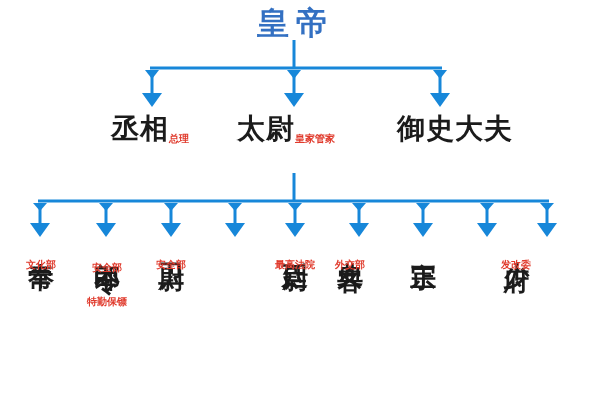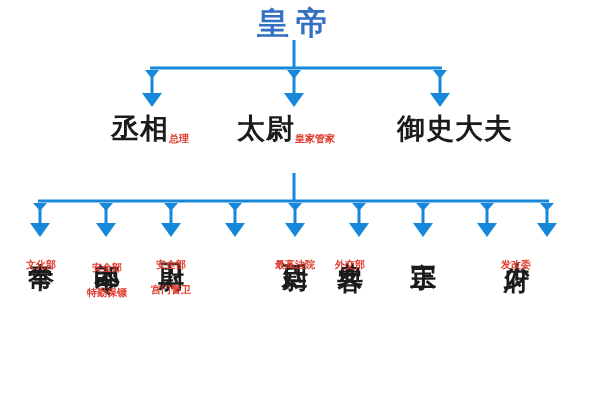--- a/index.html
+++ b/index.html
@@ -38,21 +38,21 @@
   .l3{
     position:absolute;top:242px;transform:translateX(-50%);
     display:flex;flex-direction:column;align-items:center;
   }
   .l3t{
     writing-mode:vertical-rl;text-orientation:upright;
     font-size:26px;font-weight:bold;color:var(--text-black);
     letter-spacing:3px;line-height:1.05;
   }
   .l3 .sub{margin-top:7px;}
-  .l3 .sub + .sub{margin-top:5px;}
+  .l3 .sub + .sub{margin-top:14px;}
 </style>
 </head>
 <body>
 
 <div class="stage">
 
   <svg class="connectors" viewBox="0 0 600 412" xmlns="http://www.w3.org/2000/svg">
     <g>
       <line class="cl" x1="294" y1="40" x2="294" y2="68"></line>
       <line class="cl" x1="150" y1="68" x2="442" y2="68"></line>
@@ -118,21 +118,20 @@
     <div class="sub">文化部</div>
   </div>
   <div class="l3" style="left:107px">
     <div class="l3t">郎中令</div>
     <div class="sub">安全部</div>
     <div class="sub">特勤保镖</div>
   </div>
   <div class="l3" style="left:171px">
     <div class="l3t">卫尉</div>
     <div class="sub">安全部</div>
-    <div class="sub">宫门警卫</div>
   </div>
   <div class="l3" style="left:295px">
     <div class="l3t">廷尉</div>
     <div class="sub">最高法院</div>
   </div>
   <div class="l3" style="left:350px">
     <div class="l3t">典客</div>
     <div class="sub">外交部</div>
   </div>
   <div class="l3" style="left:423px">

